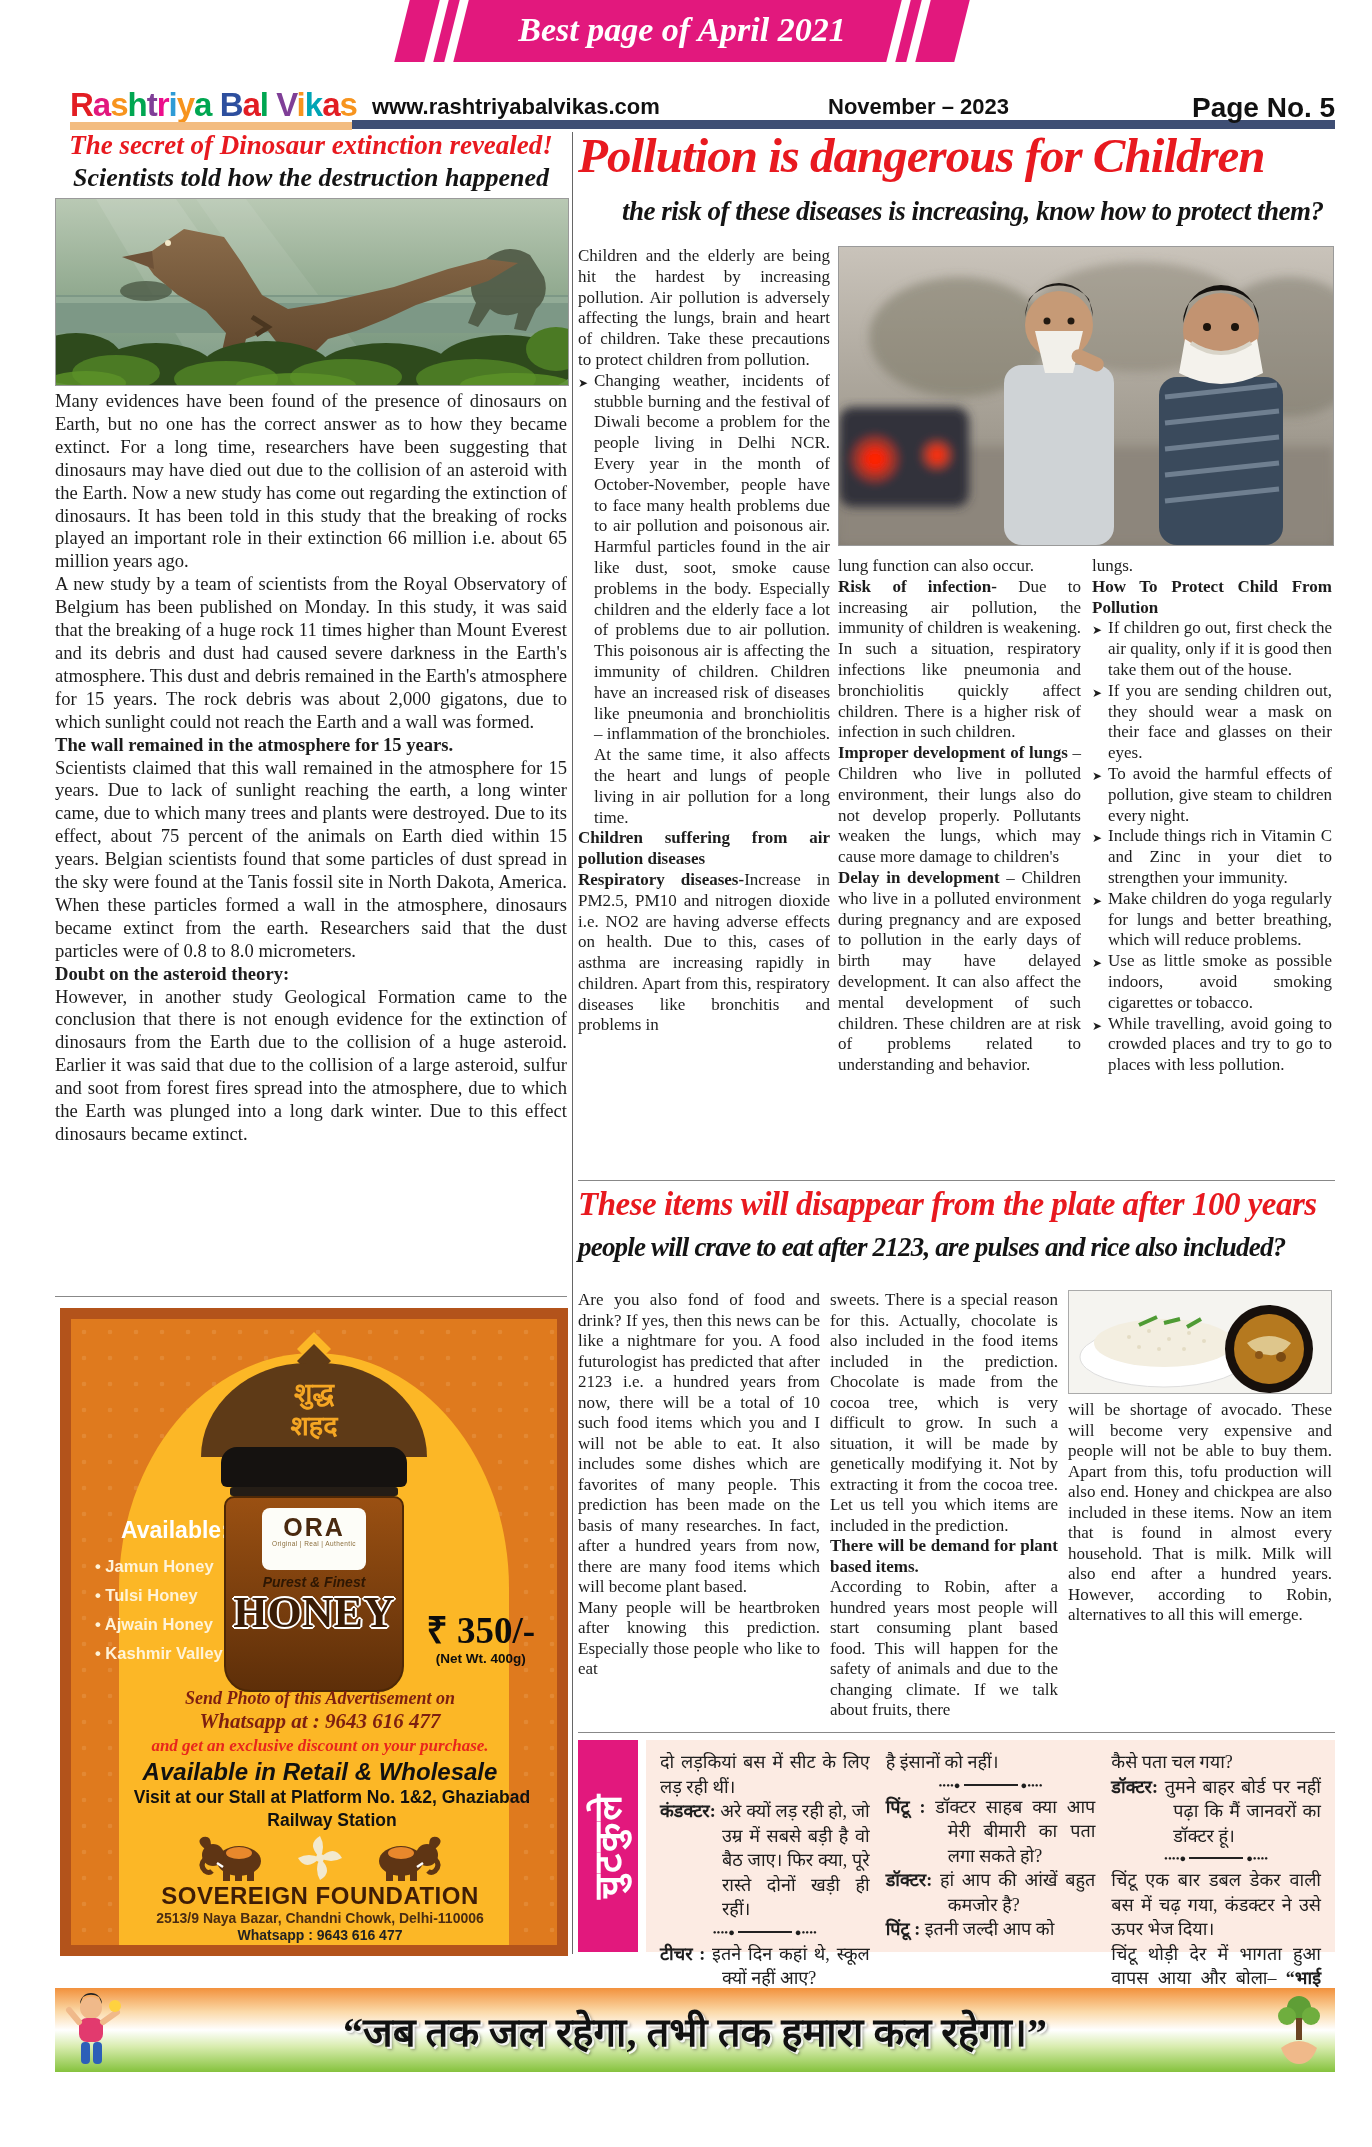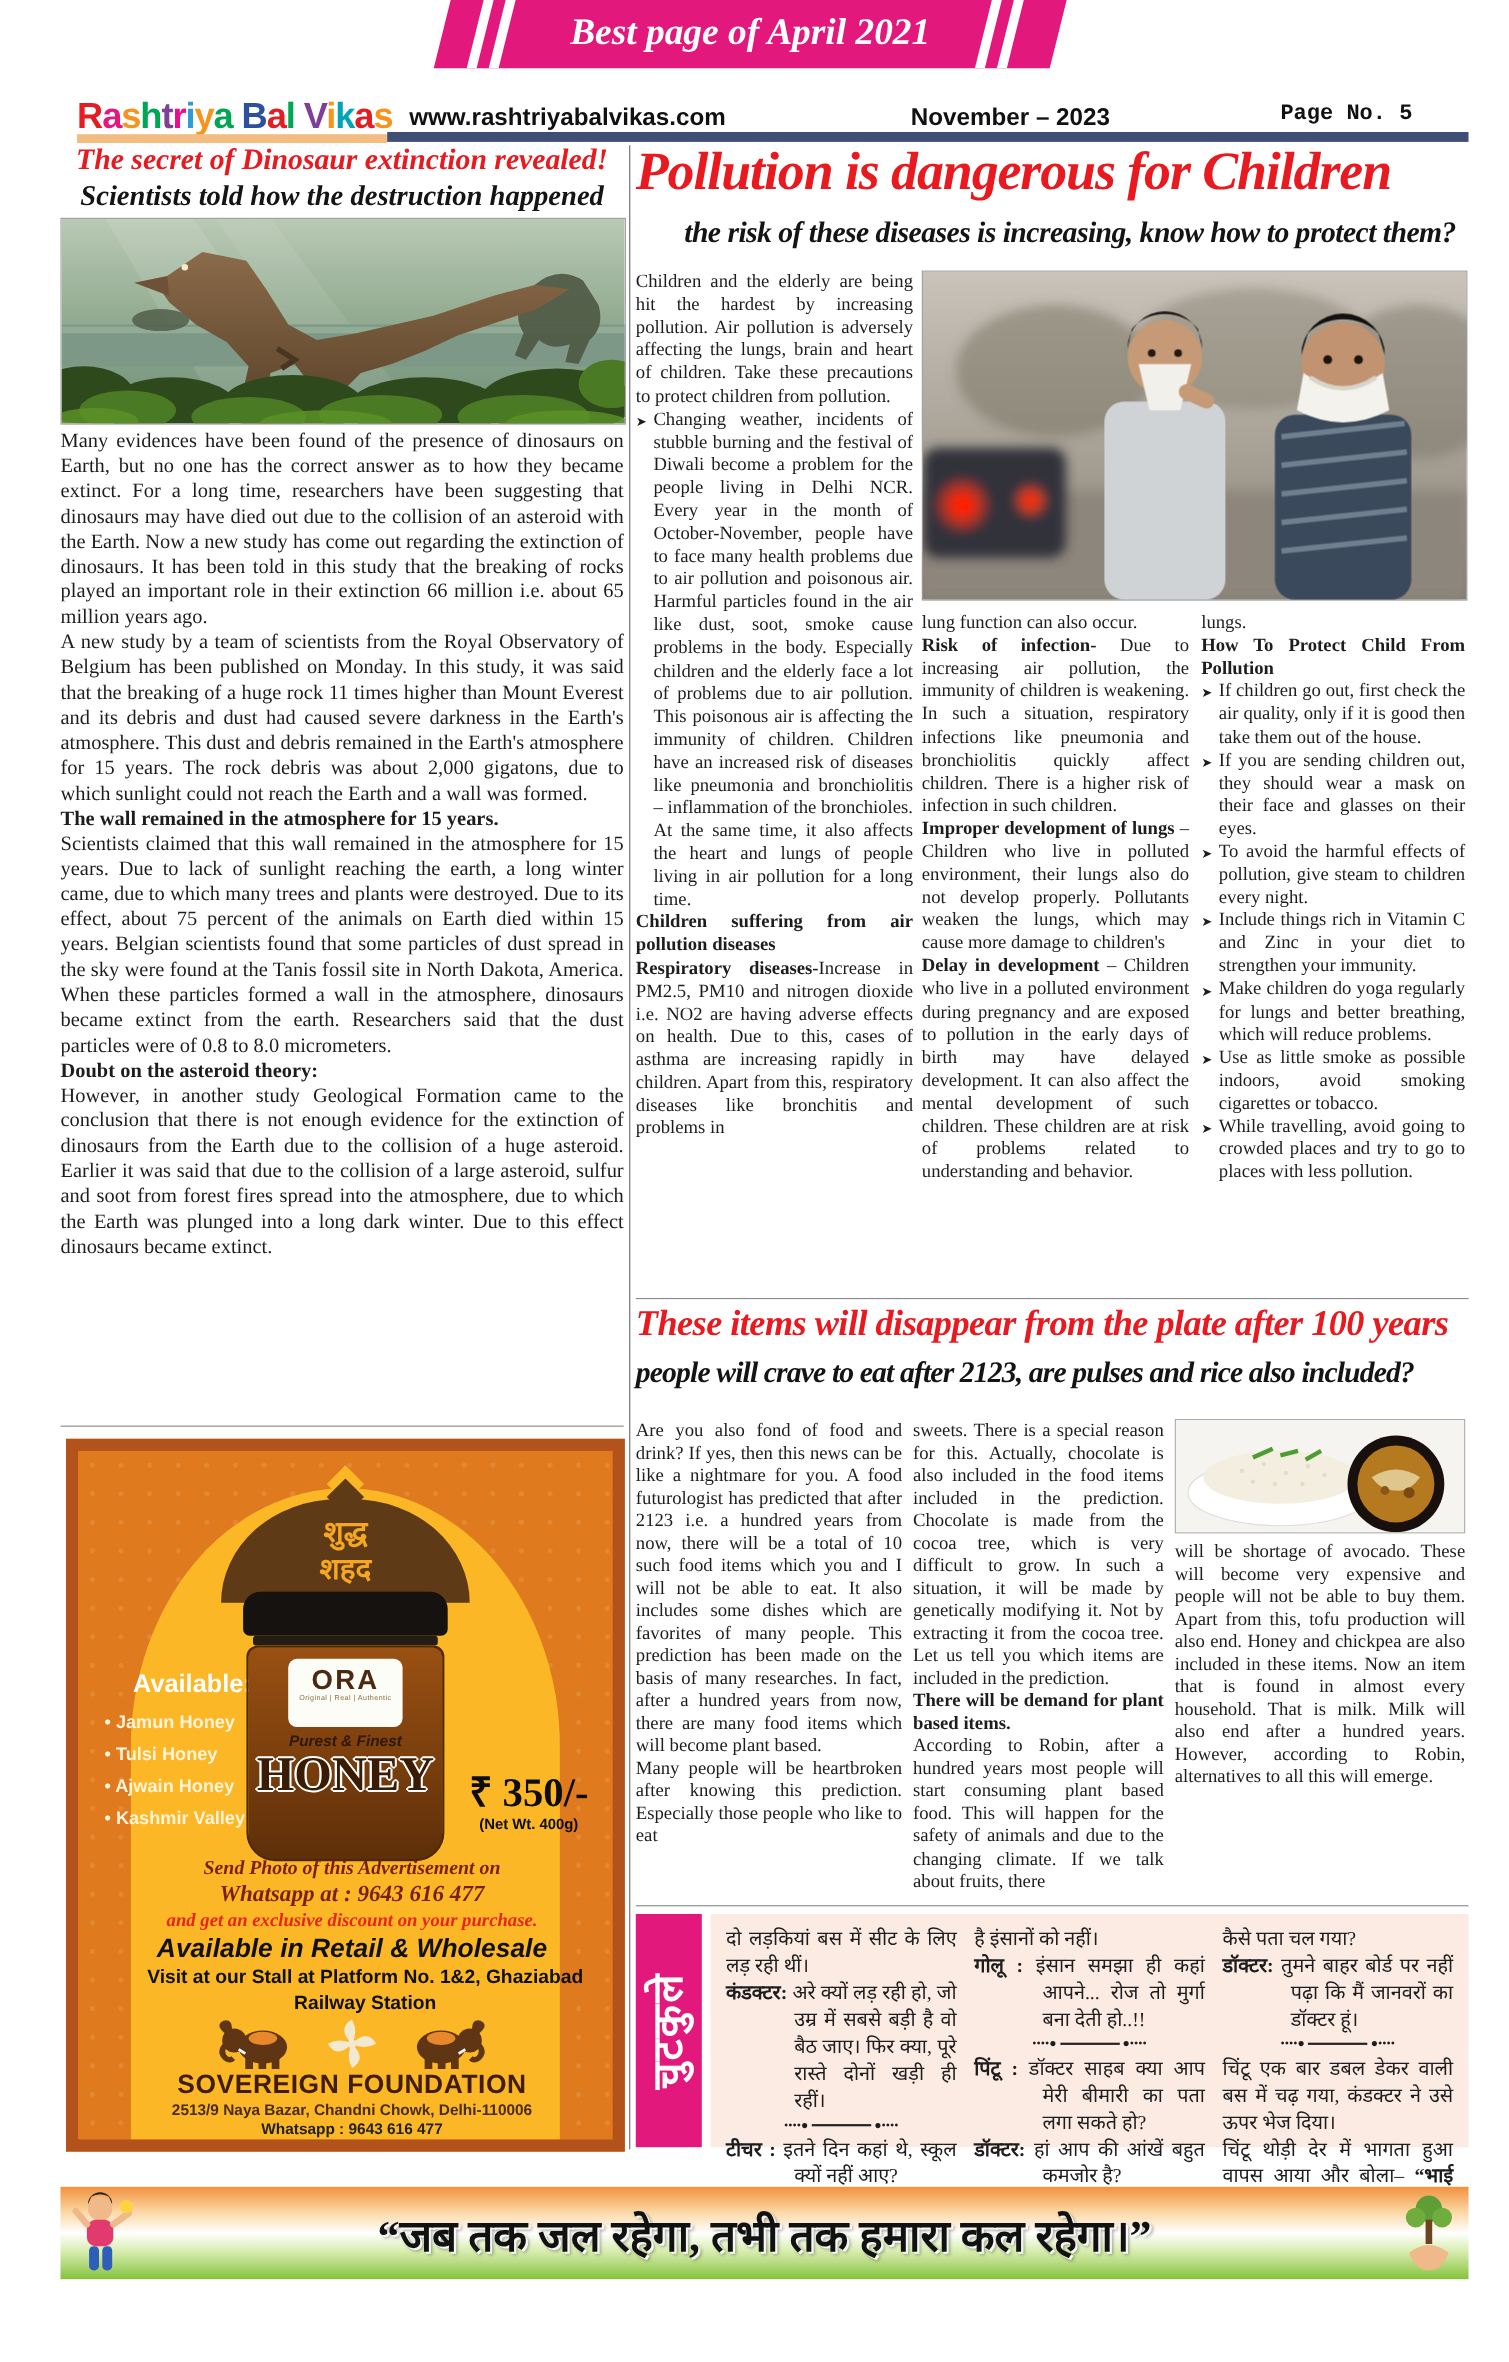--- a/index.html
+++ b/index.html
@@ -13,22 +13,22 @@
           transform:skewX(14deg);font-style:italic;font-weight:bold;font-size:34px;color:#fff;}
   
   .logo{position:absolute;left:70px;top:86px;font-family:"Liberation Sans",sans-serif;
         font-weight:bold;font-size:33px;letter-spacing:-1px;white-space:nowrap;}
   .logo-underline{position:absolute;left:70px;top:122px;width:282px;height:8px;background:#f3bc80;}
   .navy-rule{position:absolute;left:352px;top:120px;width:983px;height:9px;background:#3e4e74;}
   .mh-site{position:absolute;left:372px;top:94px;font-family:"Liberation Sans",sans-serif;
         font-weight:bold;font-size:22px;color:#111;}
   .mh-date{position:absolute;left:828px;top:94px;font-family:"Liberation Sans",sans-serif;
         font-weight:bold;font-size:22px;color:#111;}
-  .mh-page{position:absolute;left:1164px;top:92px;font-family:Liberation Mono, monospace;
-        font-weight:bold;font-size:20px;color:#111;}
+  .mh-page{position:absolute;left:1192px;top:92px;font-family:Liberation Sans, sans-serif;
+        font-weight:bold;font-size:28px;color:#111;}
   .vrule{position:absolute;left:572px;top:132px;width:1px;height:1822px;background:#666;}
   .hline{position:absolute;height:1px;background:#888;}
   
   .red-h{font-style:italic;font-weight:bold;color:#e8191f;}
   .blk-h{font-style:italic;font-weight:bold;color:#141414;}
   .dino-h1{position:absolute;left:55px;top:130px;width:512px;text-align:center;font-size:27px;line-height:1.15;}
   .dino-h2{position:absolute;left:55px;top:163px;width:512px;text-align:center;font-size:26px;line-height:1.15;}
   .pol-h1{position:absolute;left:578px;top:130px;width:757px;font-size:49px;line-height:1.05;letter-spacing:-1px;white-space:nowrap;}
   .pol-h2{position:absolute;left:578px;top:196px;width:757px;font-size:27px;letter-spacing:-.5px;white-space:nowrap;margin-left:44px;}
   .food-h1{position:absolute;left:578px;top:1186px;width:757px;font-size:33px;letter-spacing:-.5px;white-space:nowrap;}
@@ -436,21 +436,20 @@
             <span>••••●</span>
             <span class="bar"></span>
             <span>●••••</span>
           </div>
           <p class="jk seg-p"><b>टीचर : </b>इतने दिन कहां थे, स्कूल क्यों नहीं आए?</p>
           <p class="jk seg-p"><b>गोलू : </b>बर्ड फ्लू हो गया था मैम।</p>
           <p class="jk seg-p"><b>टीचर : </b>पर ये तो पक्षियों को होता</p>
         </div>
       <div class="jokes-col" id="jokes-col2">
           <p class="jk-plain seg-p">है इंसानों को नहीं।</p>
-          <p class="jk seg-p"><b>गोलू : </b>इंसान समझा ही कहां आपने... रोज तो मुर्गा बना देती हो..!!</p>
           <div class="jk-div">
             <span>••••●</span>
             <span class="bar"></span>
             <span>●••••</span>
           </div>
           <p class="jk seg-p"><b>पिंटू : </b>डॉक्टर साहब क्या आप मेरी बीमारी का पता लगा सकते हो?</p>
           <p class="jk seg-p"><b>डॉक्टर: </b>हां आप की आंखें बहुत कमजोर है?</p>
           <p class="jk seg-p"><b>पिंटू : </b>इतनी जल्दी आप को</p>
         </div>
       <div class="jokes-col" id="jokes-col3">

